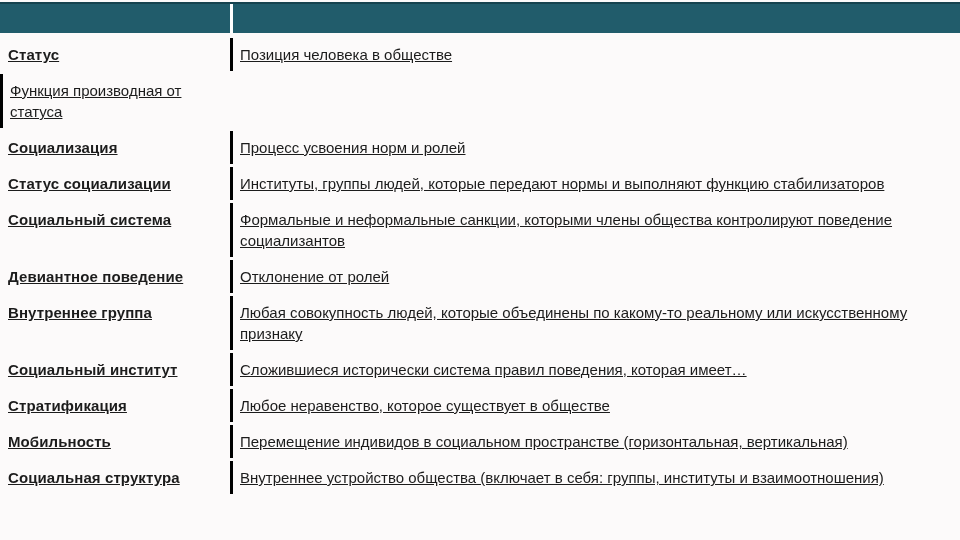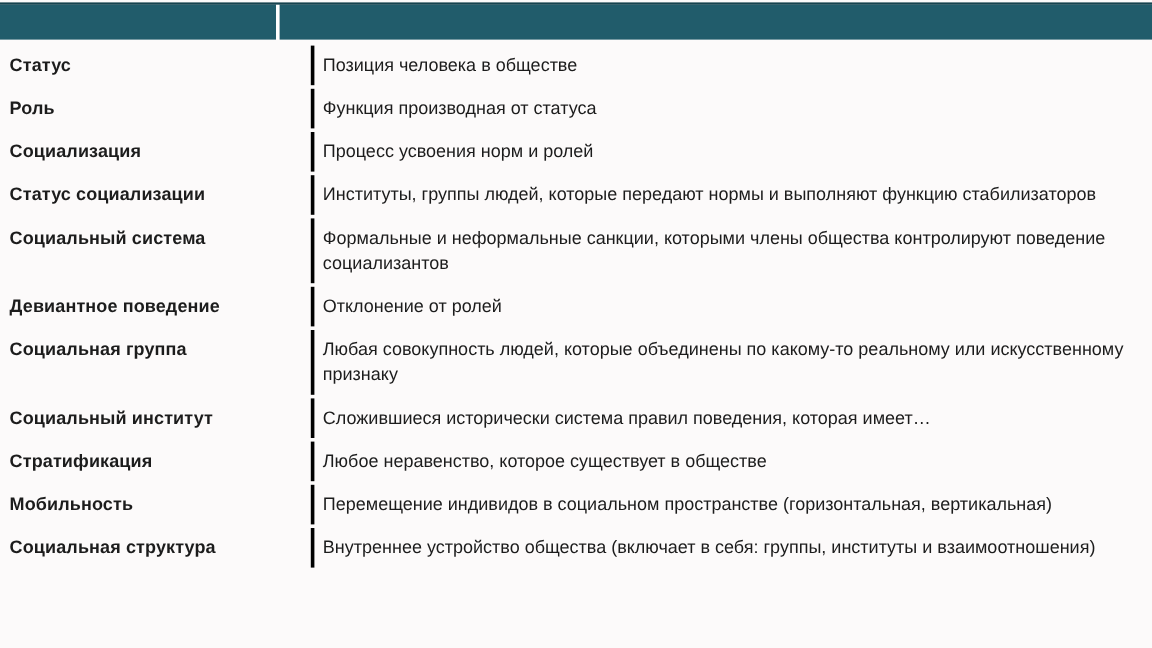--- a/index.html
+++ b/index.html
@@ -25,56 +25,55 @@
   .header-cell { height: 100%; }
   .header-gap { height: 100%; }
   
   .def-table {
     margin-top: 5px;
   }
   .def-row {
     display: grid;
     grid-template-columns: 230px 1fr;
     margin-bottom: 3px;
+    text-decoration: underline;
   }
   .term-cell {
     padding: 6px 10px 6px 8px;
     font-size: 15px;
     font-weight: 700;
     line-height: 21px;
     letter-spacing: 0.1px;
   }
   .definition-cell {
     border-left: 3px solid #eab308;
     padding: 6px 14px 6px 7px;
     font-size: 15px;
     font-weight: 400;
     line-height: 21px;
-    margin-left: 29px;
   }
 </style>
 </head>
 <body style="background: rgb(252, 250, 250); color: rgb(28, 28, 28);">
 
 <div class="slide">
 
   <div class="header-band" style="border-top-color: rgb(22, 67, 79);">
     <div class="header-cell" style="background: rgb(33, 92, 107);"></div>
     <div class="header-gap" style="background: rgb(255, 255, 255);"></div>
     <div class="header-cell" style="background: rgb(33, 92, 107);"></div>
   </div>
 
   <div class="def-table">
   <div class="def-row">
     <div class="term-cell">Статус</div>
     <div class="definition-cell" style="border-left-color: rgb(0, 0, 0);">Позиция человека в обществе</div>
   </div>
 
   <div class="def-row">
-    <div class="term-cell">Роль</div>
     <div class="definition-cell" style="border-left-color: rgb(0, 0, 0);">Функция производная от статуса</div>
   </div>
 
   <div class="def-row">
     <div class="term-cell">Социализация</div>
     <div class="definition-cell" style="border-left-color: rgb(0, 0, 0);">Процесс усвоения норм и ролей</div>
   </div>
 
   <div class="def-row">
     <div class="term-cell">Статус социализации</div>
@@ -86,21 +85,21 @@
     <div class="definition-cell" style="border-left-color: rgb(0, 0, 0);">Формальные и неформальные санкции, которыми члены общества контролируют поведение социализантов</div>
   </div>
 
 
   <div class="def-row">
     <div class="term-cell">Девиантное поведение</div>
     <div class="definition-cell" style="border-left-color: rgb(0, 0, 0);">Отклонение от ролей</div>
   </div>
 
   <div class="def-row">
-    <div class="term-cell">Социальная группа</div>
+    <div class="term-cell">Внутреннее группа</div>
     <div class="definition-cell" style="border-left-color: rgb(0, 0, 0);">Любая совокупность людей, которые объединены по какому-то реальному или искусственному признаку</div>
   </div>
 
   <div class="def-row">
     <div class="term-cell">Социальный институт</div>
     <div class="definition-cell" style="border-left-color: rgb(0, 0, 0);">Сложившиеся исторически система правил поведения, которая имеет…</div>
   </div>
 
   <div class="def-row">
     <div class="term-cell">Стратификация</div>

